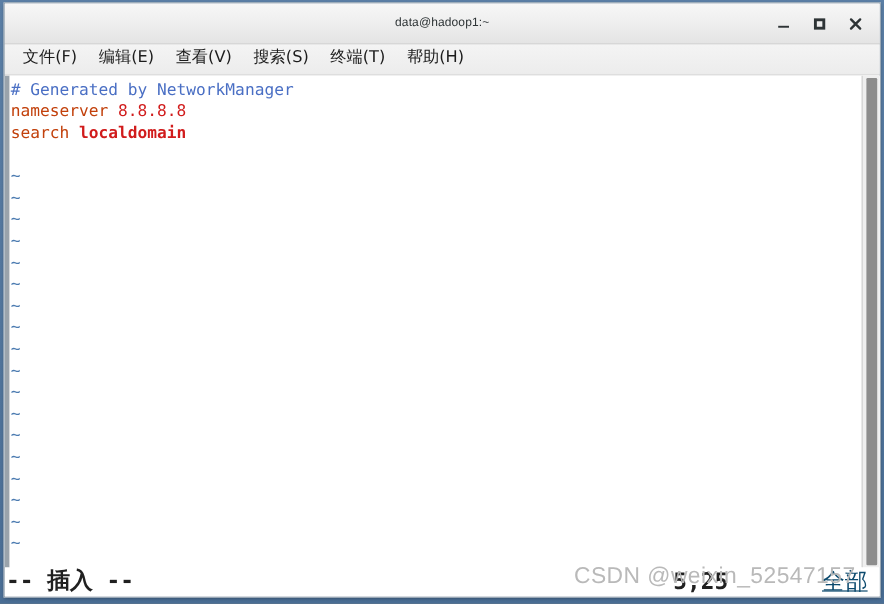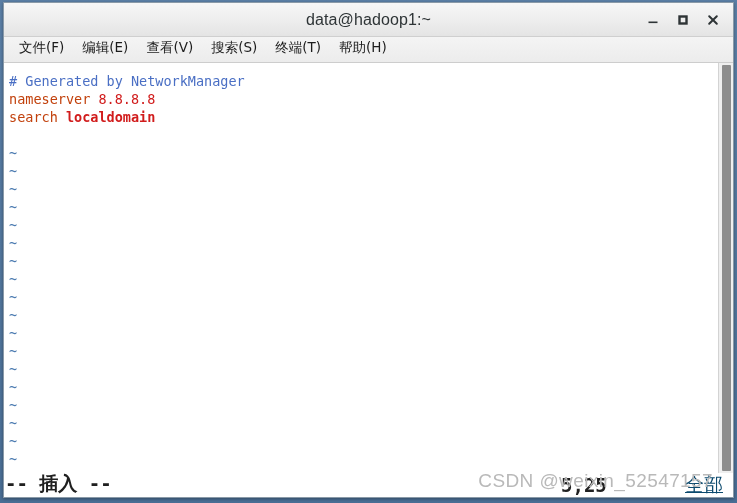--- a/index.html
+++ b/index.html
@@ -34,21 +34,21 @@
     position: relative;
     height: 33px;
     min-height: 33px;
     background: linear-gradient(180deg,#f7f7f7 0%,#ededed 55%,#e4e4e4 100%);
     border-bottom: 1px solid #cfcfcf;
     display: flex;
     align-items: center;
     justify-content: center;
   }
   .title-text {
-    font-size: 16px;
+    font-size: 10px;
     color: #2e3436;
     font-family: "Liberation Sans", sans-serif;
     letter-spacing: 0.1px;
   }
   .win-buttons {
     position: absolute;
     right: 6px;
     top: 0;
     height: 33px;
     display: flex;
@@ -84,21 +84,20 @@
     white-space: nowrap;
     cursor: default;
   }
   
   .term-wrap {
     position: relative;
     flex: 1;
     background: #ffffff;
     display: flex;
     overflow: hidden;
-    align-items: center;
   }
   .scroll-left {
     width: 4px;
     min-width: 4px;
     background: #d8d8d8;
     position: relative;
   }
   .scroll-left-thumb {
     position:absolute;
     left:0; top:0;

